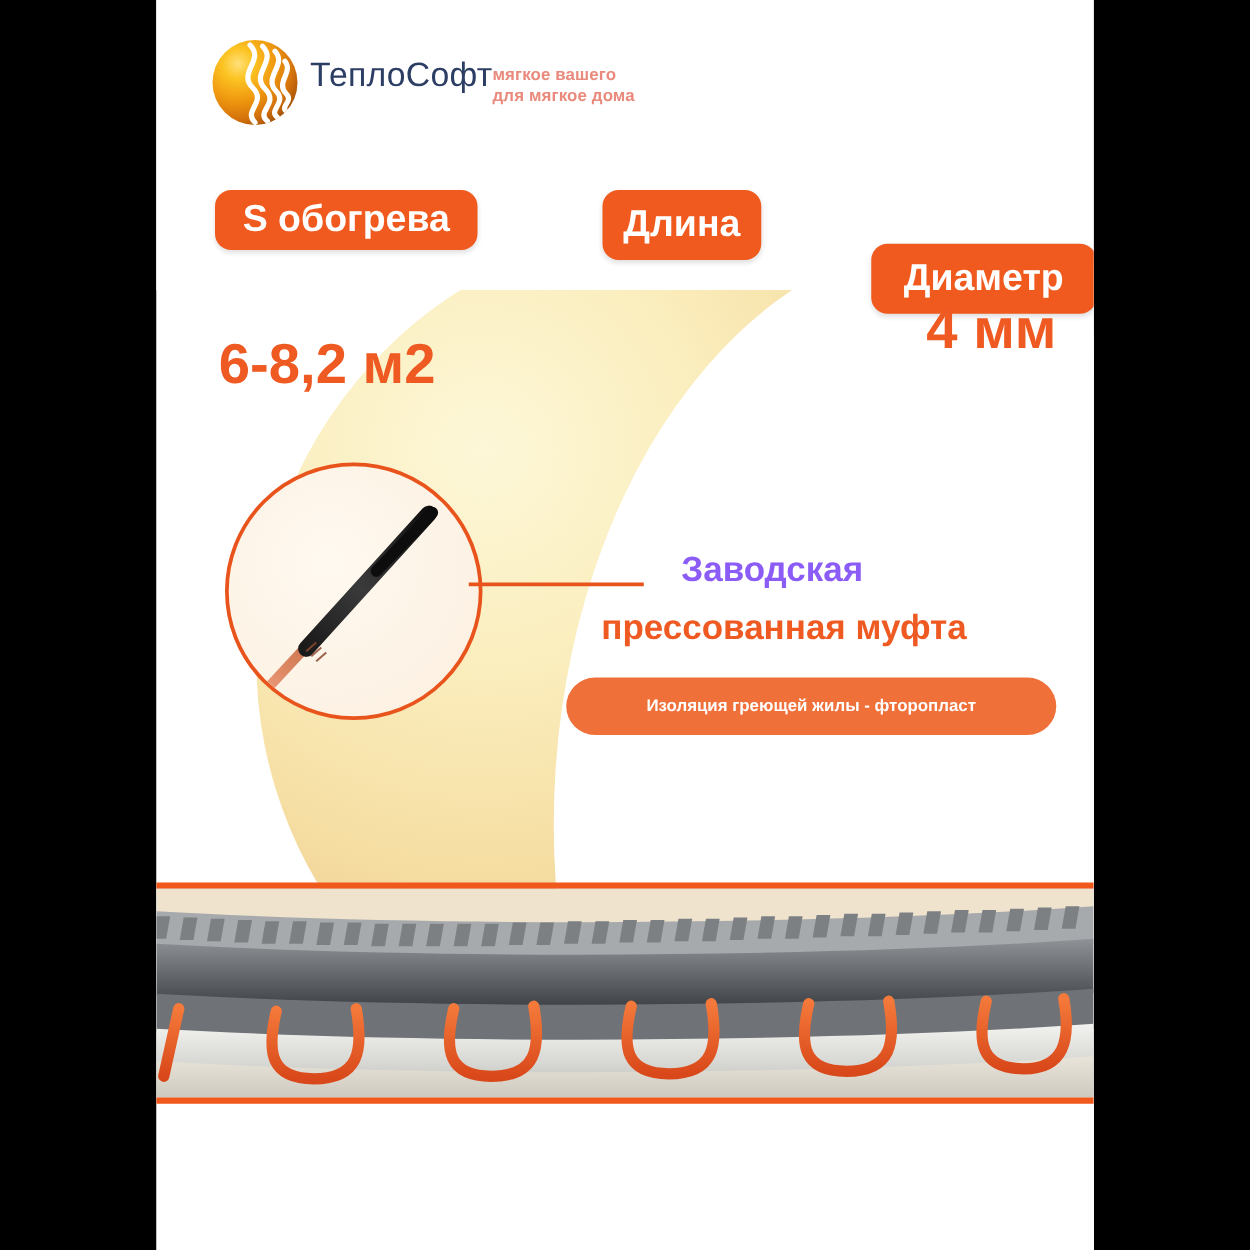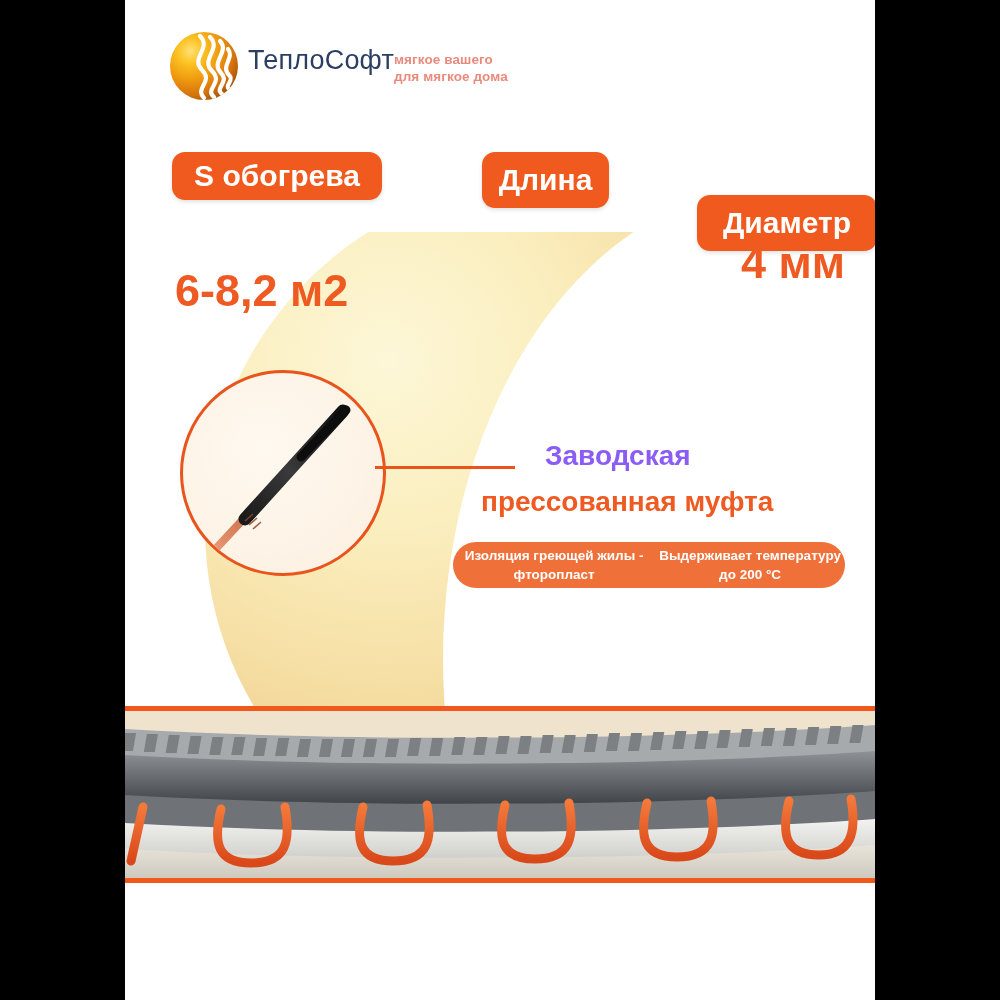--- a/index.html
+++ b/index.html
@@ -139,21 +139,20 @@
         </g>
       </svg>
     </div>
     <div class="lead-line"></div>
 
     <div class="muf-line1">Заводская</div>
     <div class="muf-line2">прессованная муфта</div>
 
     <div class="pill">
       <span>Изоляция греющей жилы - фторопласт</span>
-      <span>Выдерживает температуру до 200 °C</span>
     </div>
 
     <div class="rule" id="rule-top"></div>
     <div class="photo">
       <svg viewBox="0 0 750 167" width="750" height="167" preserveAspectRatio="none" aria-hidden="true">
         <defs>
           <linearGradient id="floorG" x1="0" y1="0" x2="0" y2="1">
             <stop offset="0" stop-color="#e9e4da"></stop>
             <stop offset="100%" stop-color="#cfcac0"></stop>
           </linearGradient>

